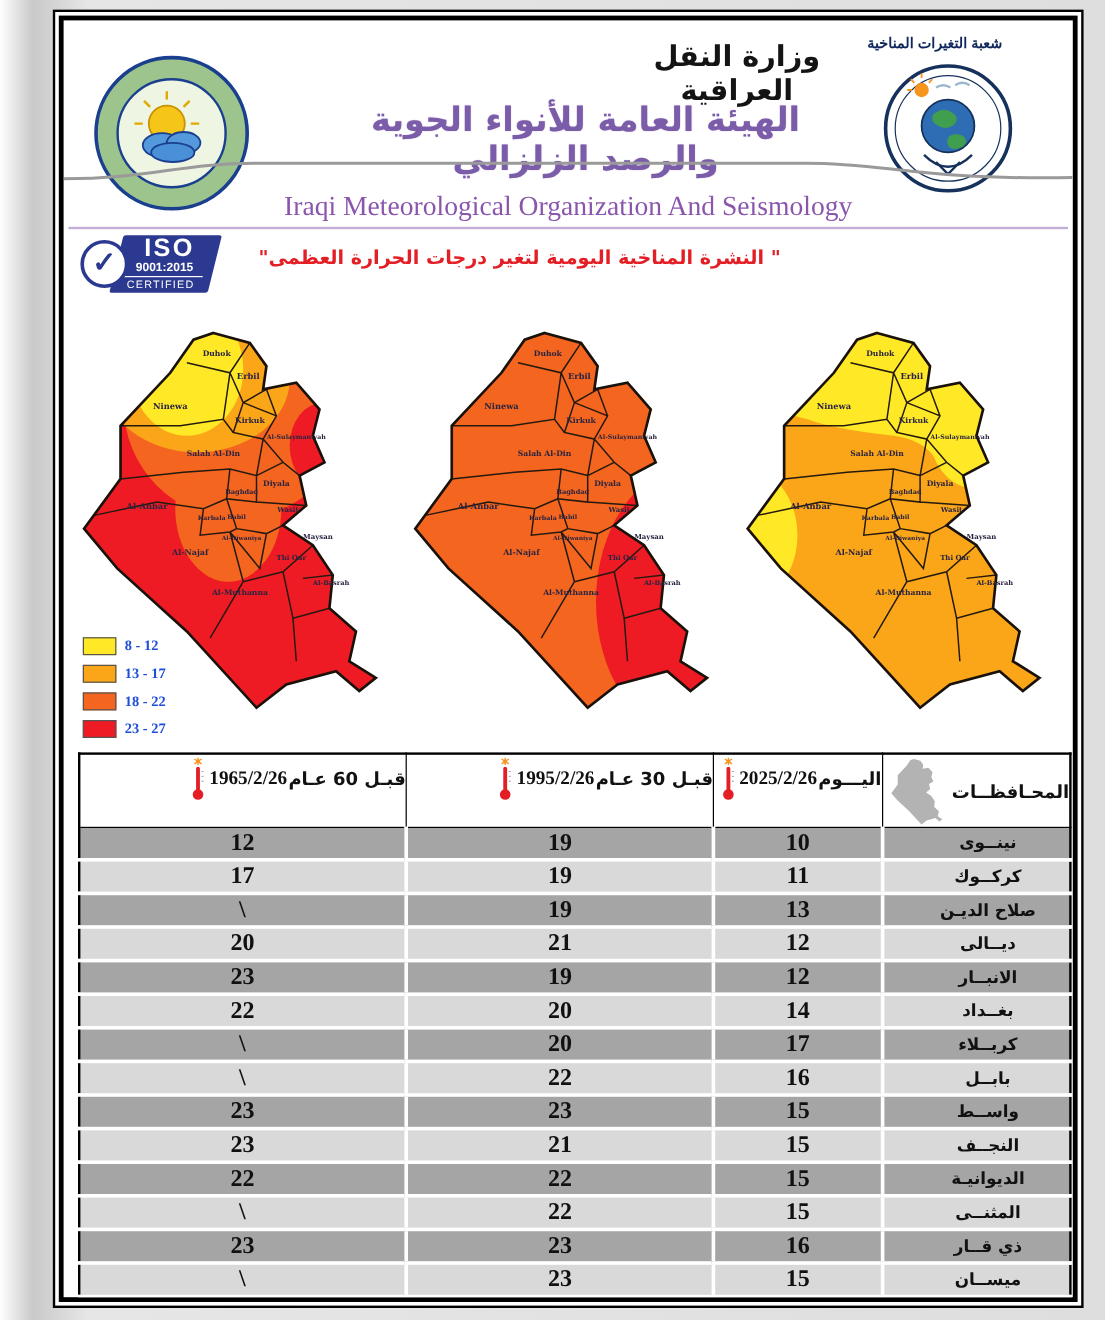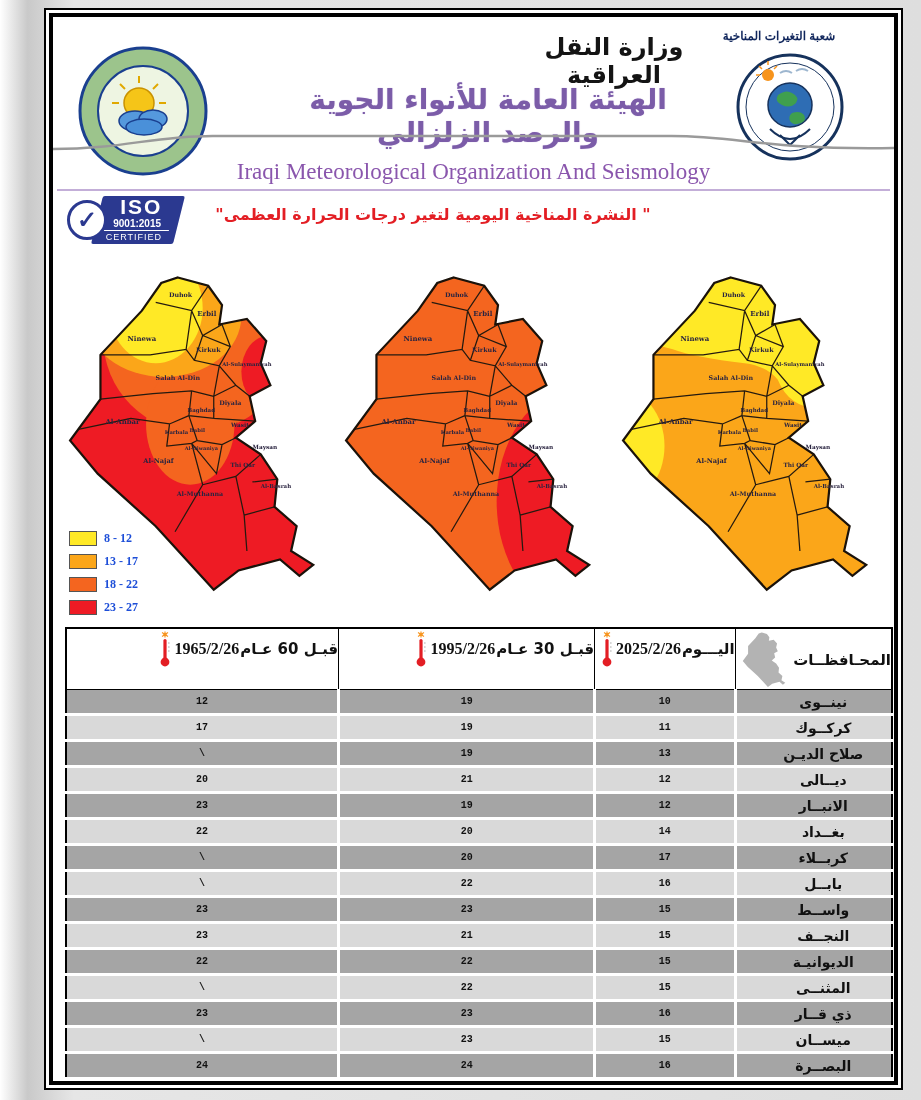--- a/index.html
+++ b/index.html
@@ -83,21 +83,21 @@
     margin:2px 4px 0 12px;width:828px;border:2px solid #000;
   }
   .temp-table th{
     background:#fff;border:1px solid #000;vertical-align:top;padding:2px 0 0;
     font-family:"DejaVu Sans",sans-serif;font-weight:bold;font-size:15px;color:#111;
   }
   .th-inner{display:flex;align-items:center;gap:1px;}
   .th-date{font-family:"Liberation Serif",serif;font-weight:bold;font-size:16px;direction:ltr;}
   .temp-table td{
     height:21px;text-align:center;
-    font-family:Liberation Mono, monospace;font-weight:bold;font-size:10px;color:#111;
+    font-family:Liberation Serif, serif;font-weight:bold;font-size:20px;color:#111;
     border-bottom:3px solid #fff;
   }
   .temp-table td:not(:first-child){border-inline-start:3px solid #fff;}
   .temp-table tbody tr:nth-child(odd) td{background:#a5a5a5;}
   .temp-table tbody tr:nth-child(even) td{background:#d9d9d9;}
   .temp-table td.gov{font-family:"DejaVu Sans",sans-serif;font-size:14px;padding-left:20px;}
 </style>
 </head>
 <body>
 

